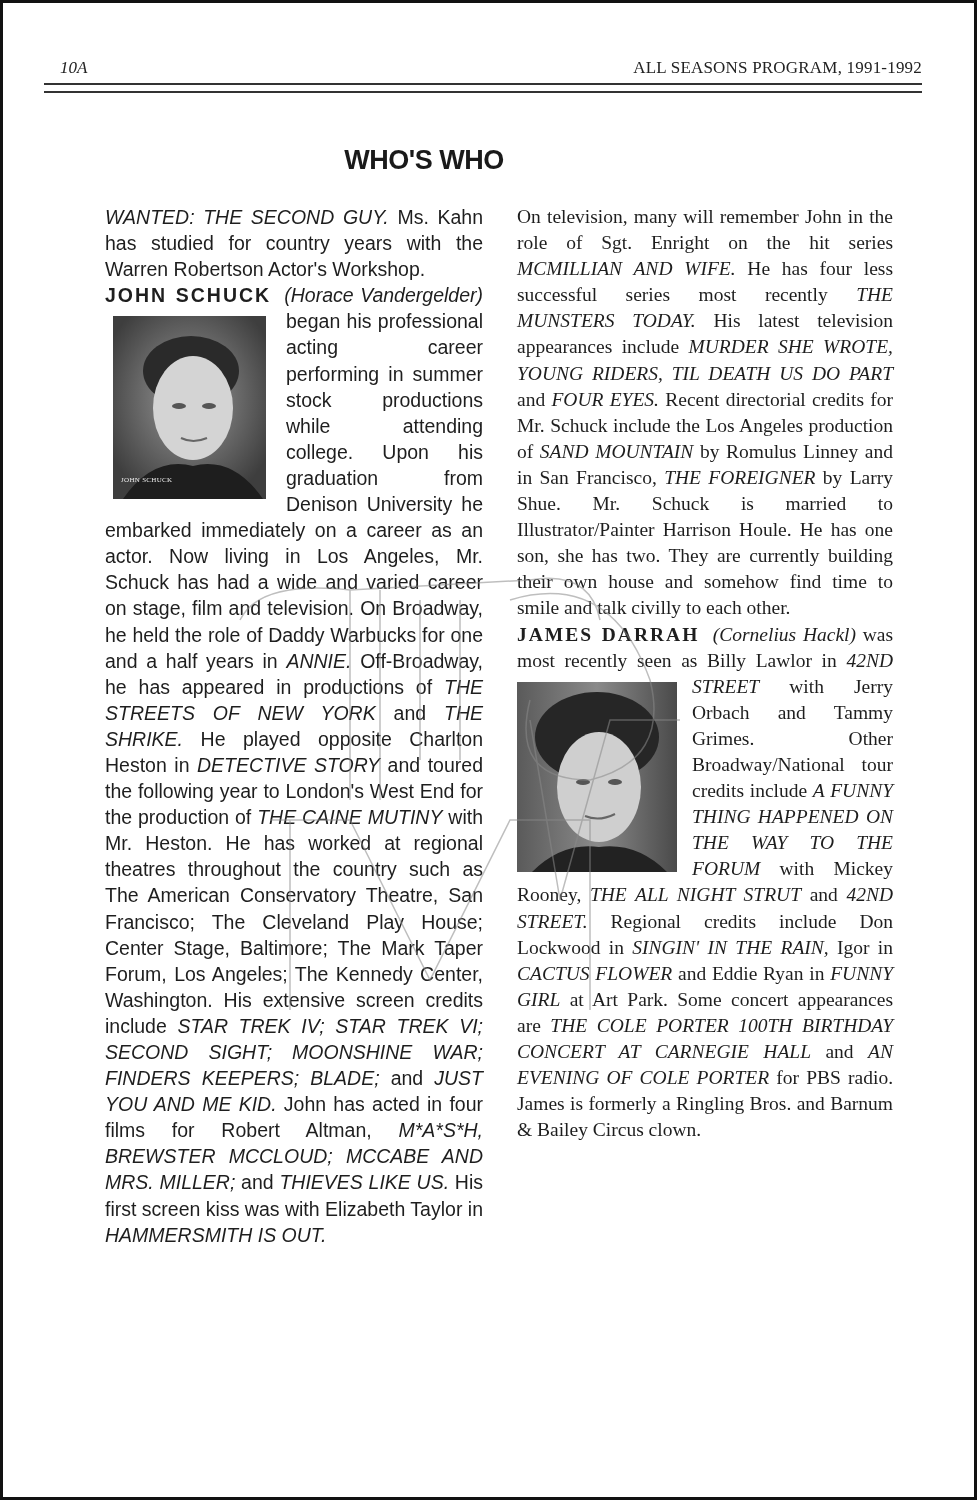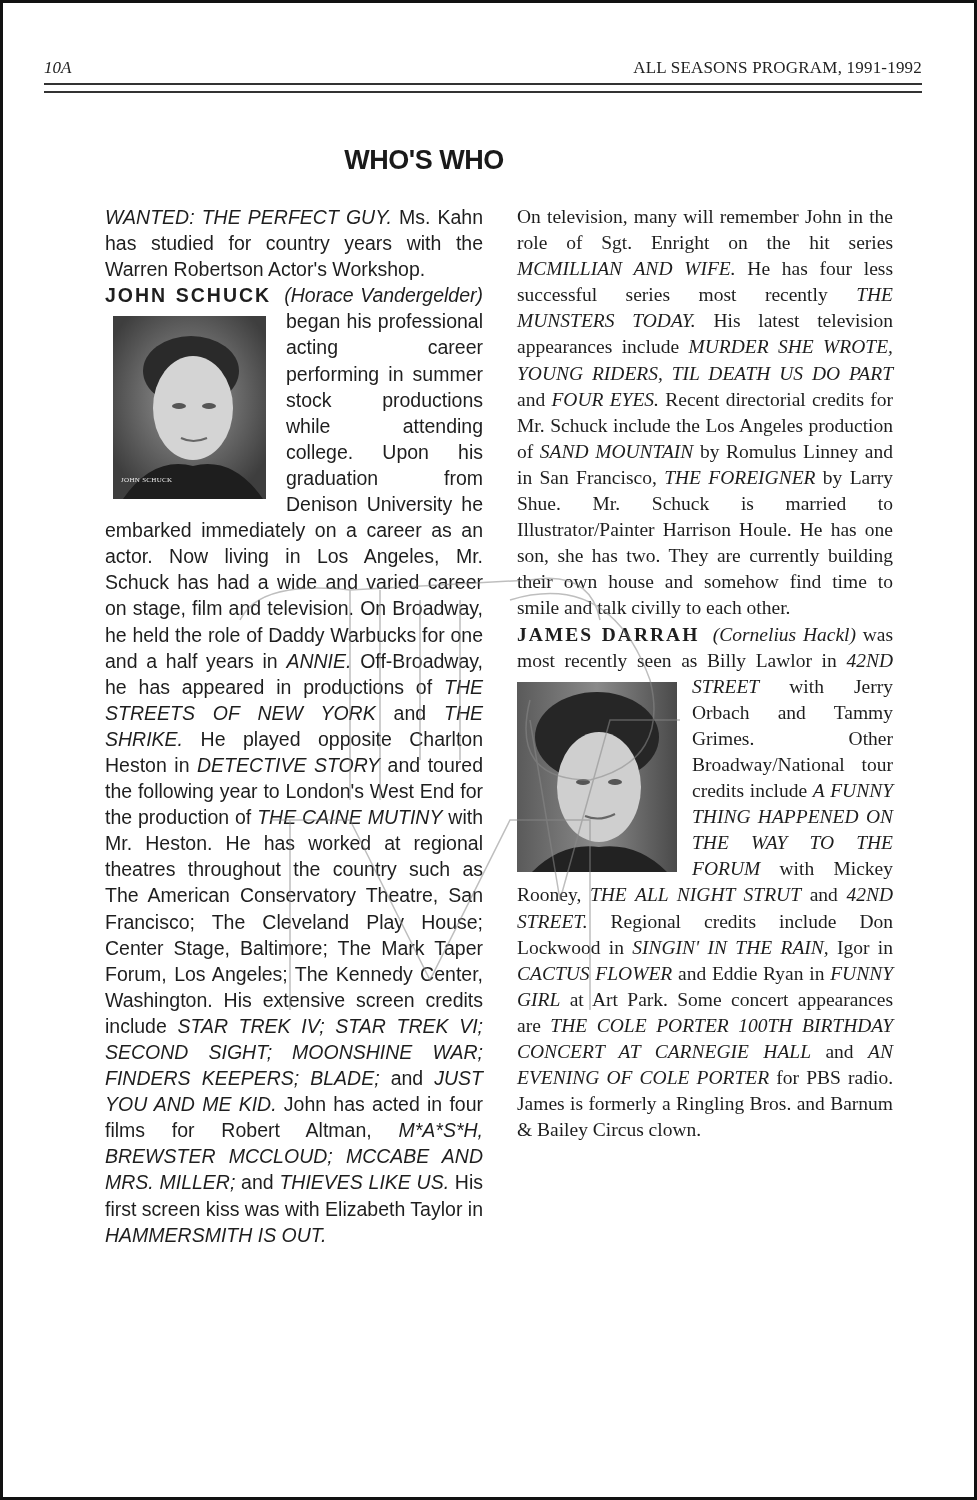--- a/index.html
+++ b/index.html
@@ -9,21 +9,21 @@
     font-family: "Liberation Sans", sans-serif; color: #1e1e1e;
   }
   .frame {
     position: absolute; left: 0; top: 0; width: 977px; height: 1500px;
     box-sizing: border-box; border: 3px solid #111;
   }
   .header {
     position: absolute; left: 44px; top: 58px; width: 878px; height: 24px;
     font-family: "Liberation Serif", serif; font-size: 17px; color: #222;
   }
-  .header .pg { position: absolute; left: 0; top: 0; font-style: italic; }
+  .header .pg { position: absolute; left: 16px; top: 0; font-style: italic; }
   .header .ttl { position: absolute; right: 0; top: 0; letter-spacing: 0.2px; margin-left: 40px; }
   .rule { position: absolute; left: 44px; width: 878px; background: #333; }
   .rule.r1 { top: 83px; height: 2px; }
   .rule.r2 { top: 91px; height: 2px; }
   .page-title {
     position: absolute; left: 0; width: 848px; top: 145px; text-align: center;
     font-weight: bold; font-size: 27px; color: #1a1a1a; letter-spacing: -0.5px;
   }
   .col {
     position: absolute; top: 204px; font-size: 19.5px; line-height: 26.1px;
@@ -59,21 +59,21 @@
 <div class="header">
   <span class="pg">10A</span>
   <span class="ttl">ALL SEASONS PROGRAM, 1991-1992</span>
 </div>
 <div class="rule r1"></div>
 <div class="rule r2"></div>
 
 <div class="page-title">WHO'S WHO</div>
 
 <div class="col left">
-  <p><span class="it">WANTED: THE PERFECT GUY.</span><span> Ms. Kahn has studied for country years with the Warren Robertson Actor's Workshop.</span></p>
+  <p><span class="it">WANTED: THE SECOND GUY.</span><span> Ms. Kahn has studied for country years with the Warren Robertson Actor's Workshop.</span></p>
   <p><span class="nm">JOHN SCHUCK</span>&nbsp; <span class="it">(Horace Vandergelder)</span><span class="photo schuck">
         <svg width="153" height="183" viewBox="0 0 153 183">
           <defs>
             <radialGradient id="g1" cx="0.5" cy="0.45" r="0.6">
               <stop offset="0" stop-color="#9a9a9a"></stop>
               <stop offset="1" stop-color="#3e3e3e"></stop>
             </radialGradient>
           </defs>
           <rect width="153" height="183" fill="url(#g1)"></rect>
           <ellipse cx="78" cy="55" rx="48" ry="35" fill="#2a2a2a"></ellipse>

